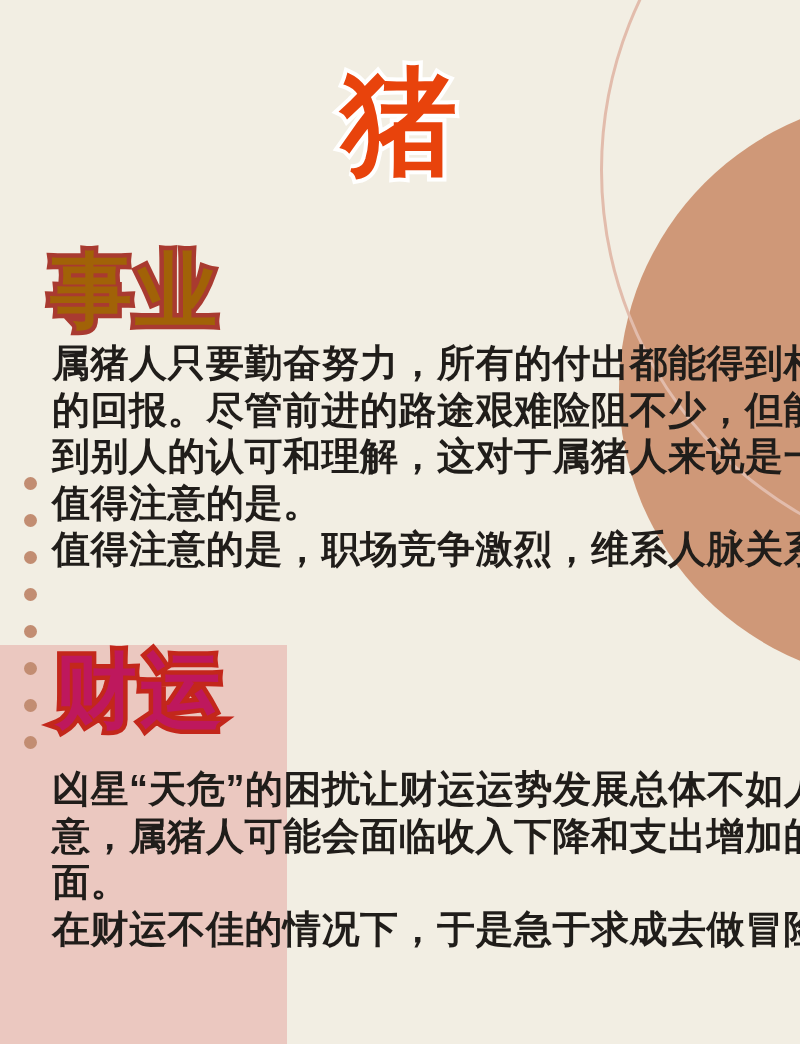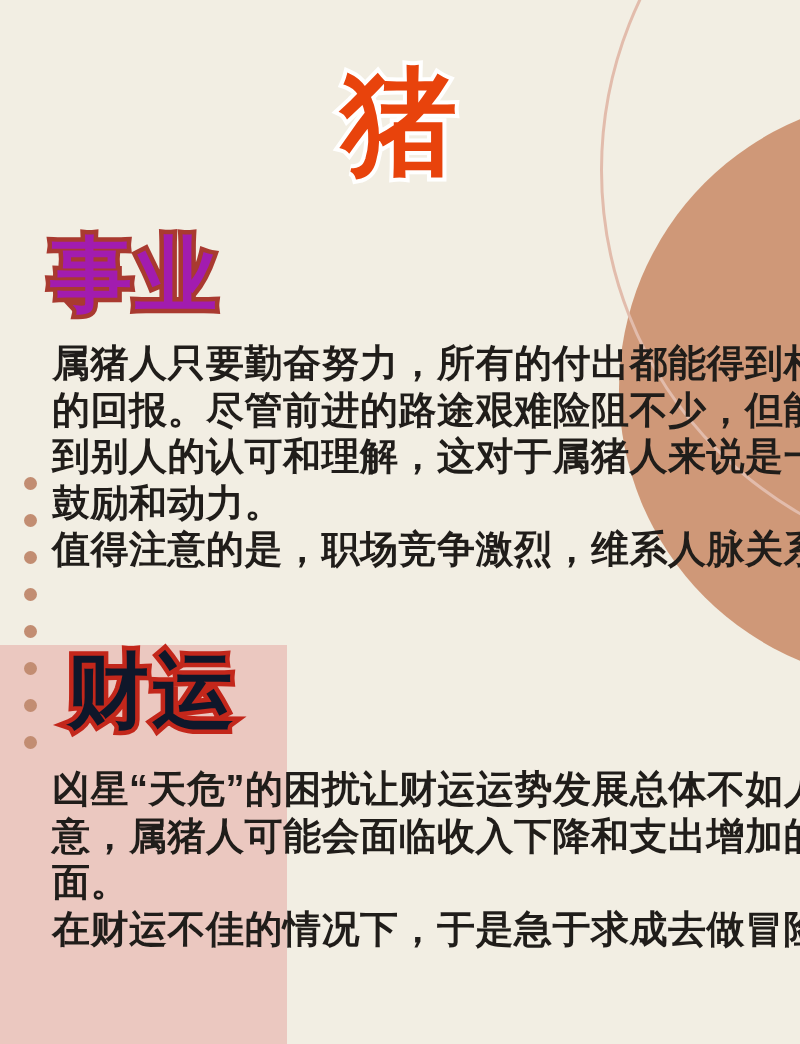--- a/index.html
+++ b/index.html
@@ -70,27 +70,27 @@
   .section-heading {
     position: absolute;
     font-size: 82px;
     line-height: 1.05;
     font-weight: 900;
     paint-order: stroke fill;
     letter-spacing: 3px;
     white-space: nowrap;
   }
   .career-heading {
-    left: 50px; top: 232px;
-    color: #a21caf;
+    left: 50px; top: 248px;
+    color: #a16207;
     -webkit-text-stroke: 9px #A93A30;
   }
   .wealth-heading {
-    left: 67px; top: 648px;
-    color: #0f172a;
+    left: 55px; top: 648px;
+    color: #be185d;
     -webkit-text-stroke: 9px #C3271B;
   }
 
   
   .body-block {
     position: absolute;
     left: 52px;
     width: 724px;
   }
   .career-body { top: 340px; }
@@ -124,21 +124,21 @@
     <div class="dot"></div>
   </div>
 
   <div class="zodiac-title">猪</div>
 
   <div class="section-heading career-heading">事业</div>
   <div class="body-block career-body">
     <div class="text-line">属猪人只要勤奋努力，所有的付出都能得到相应</div>
     <div class="text-line">的回报。尽管前进的路途艰难险阻不少，但能得</div>
     <div class="text-line">到别人的认可和理解，这对于属猪人来说是一种</div>
-    <div class="text-line">鼓励和动力。</div>
+    <div class="text-line">值得注意的是。</div>
     <div class="text-line">值得注意的是，职场竞争激烈，维系人脉关系需</div>
   </div>
 
   <div class="section-heading wealth-heading">财运</div>
   <div class="body-block wealth-body">
     <div class="text-line">凶星“天危”的困扰让财运运势发展总体不如人</div>
     <div class="text-line">意，属猪人可能会面临收入下降和支出增加的局</div>
     <div class="text-line">面。</div>
     <div class="text-line">在财运不佳的情况下，于是急于求成去做冒险投</div>
   </div>

